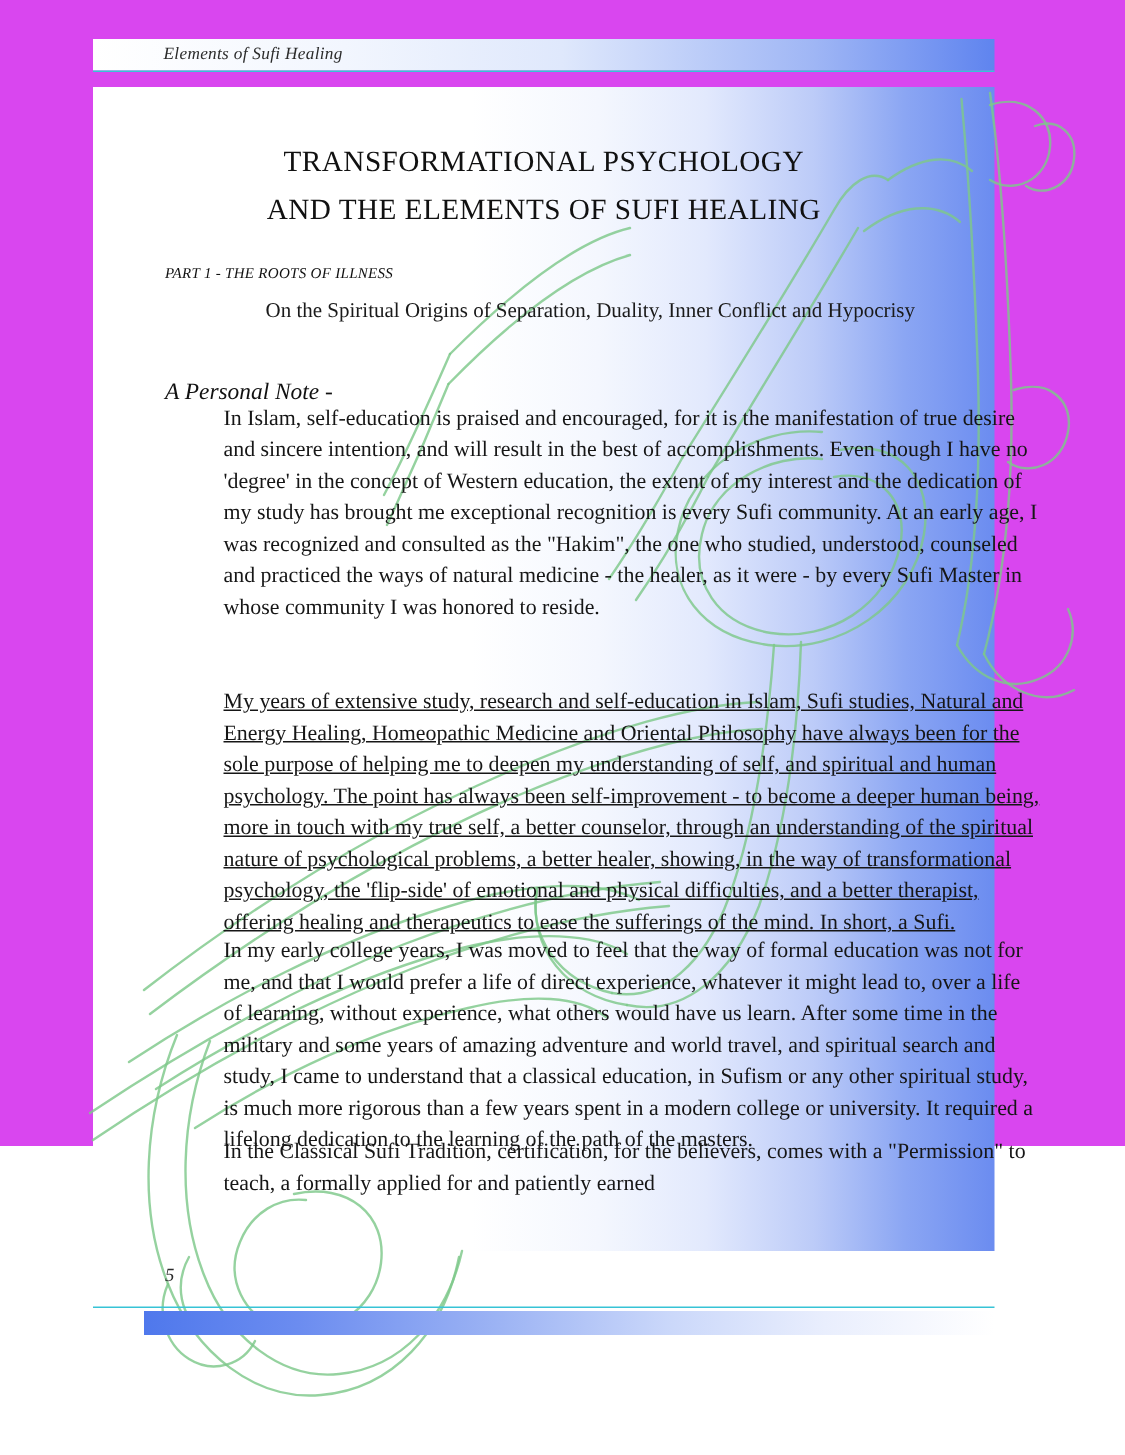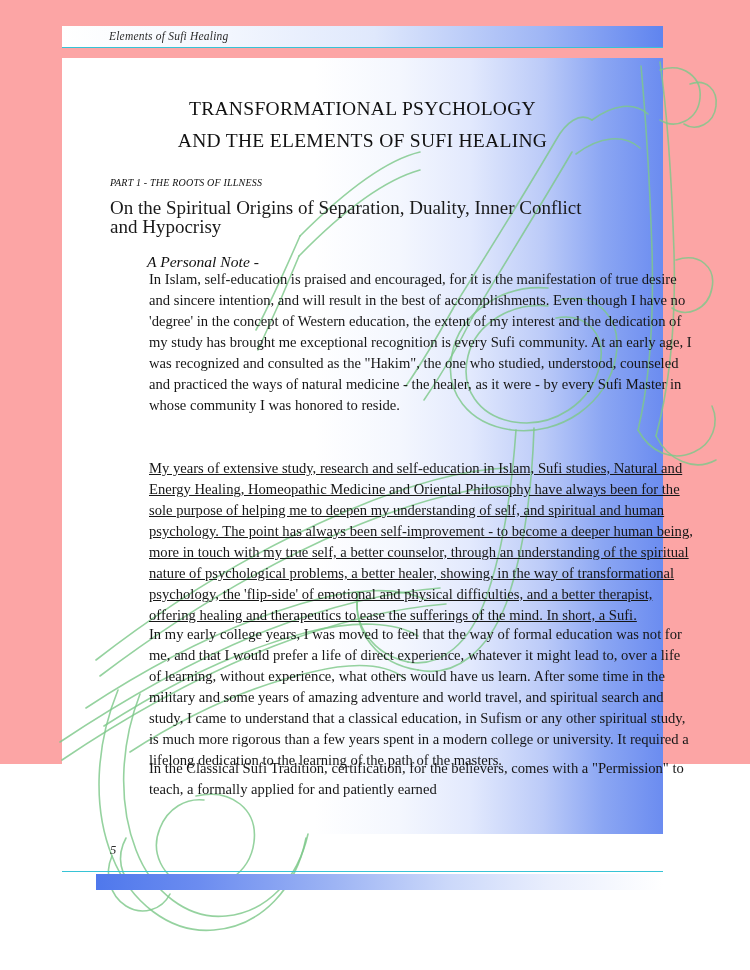--- a/index.html
+++ b/index.html
@@ -14,21 +14,21 @@
     font-family: "Liberation Serif", "DejaVu Serif", serif;
     color: #1a1a1a;
     position: relative;
     overflow: hidden;
   }
 
   #page {
     position: absolute;
     left: 0; top: 0;
     width: 750px; height: 764px;
-    background: #fca5a5;
+    background: #d946ef;
   }
 
   
   .header-band {
     position: absolute;
     left: 62px;
     top: 26px;
     width: 601px;
     height: 21px;
     background: linear-gradient(to right, #ffffff 0%, #f2f6fe 28%, #dfe8fc 52%, #9fb6f5 80%, #5f84ef 100%);
@@ -127,34 +127,34 @@
     letter-spacing: 0.2px;
     color: #111111;
     white-space: nowrap;
   }
 
   .part-subtitle {
     position: absolute;
     left: 110px;
     top: 198px;
     width: 500px;
-    font-size: 19px;
+    font-size: 14px;
     line-height: 19px;
     color: #1a1a1a;
+    text-align: right;
   }
 
   .section-heading {
     position: absolute;
     left: 110px;
     top: 253px;
     font-style: italic;
     font-size: 15.6px;
     color: #111111;
     white-space: nowrap;
-    margin-left: 37px;
   }
 
   .para {
     position: absolute;
     left: 110px;
     width: 546px;
     font-size: 14.6px;
     line-height: 21px;
     color: #161616;
     text-align: left;

